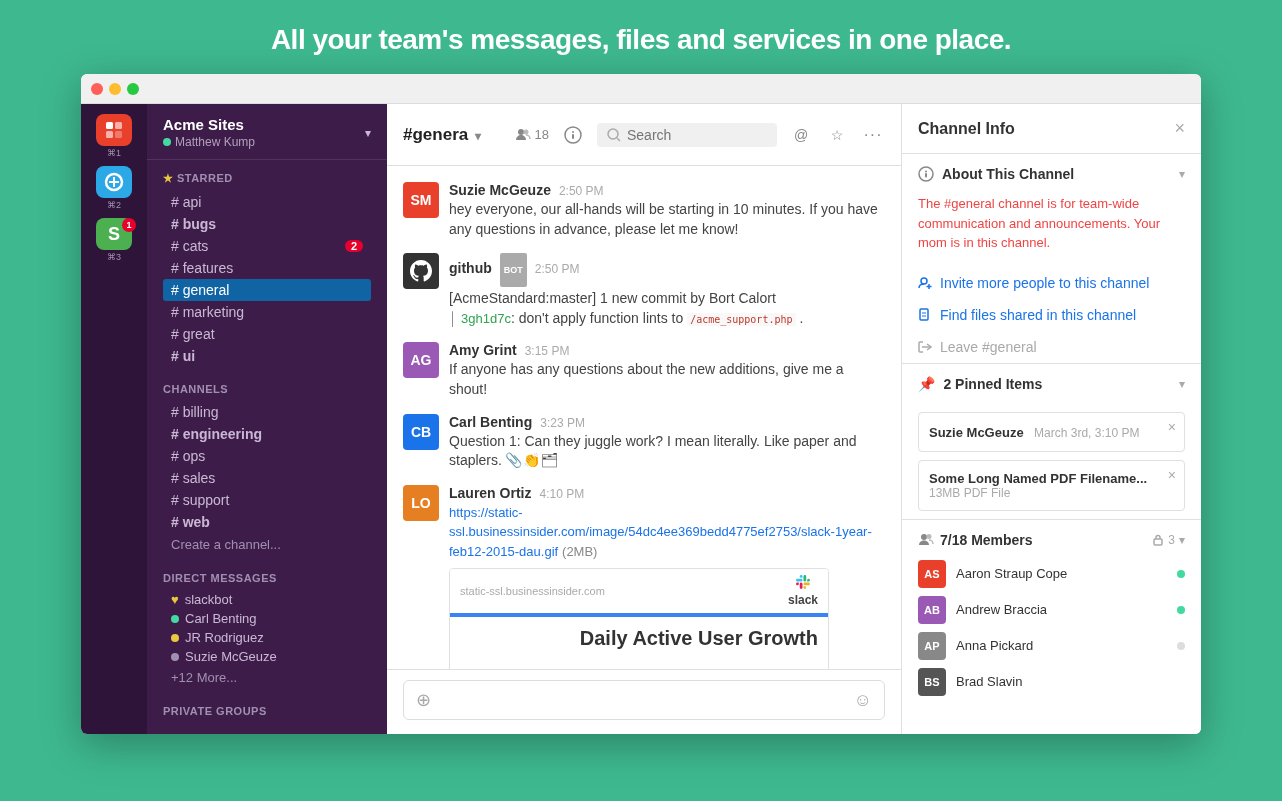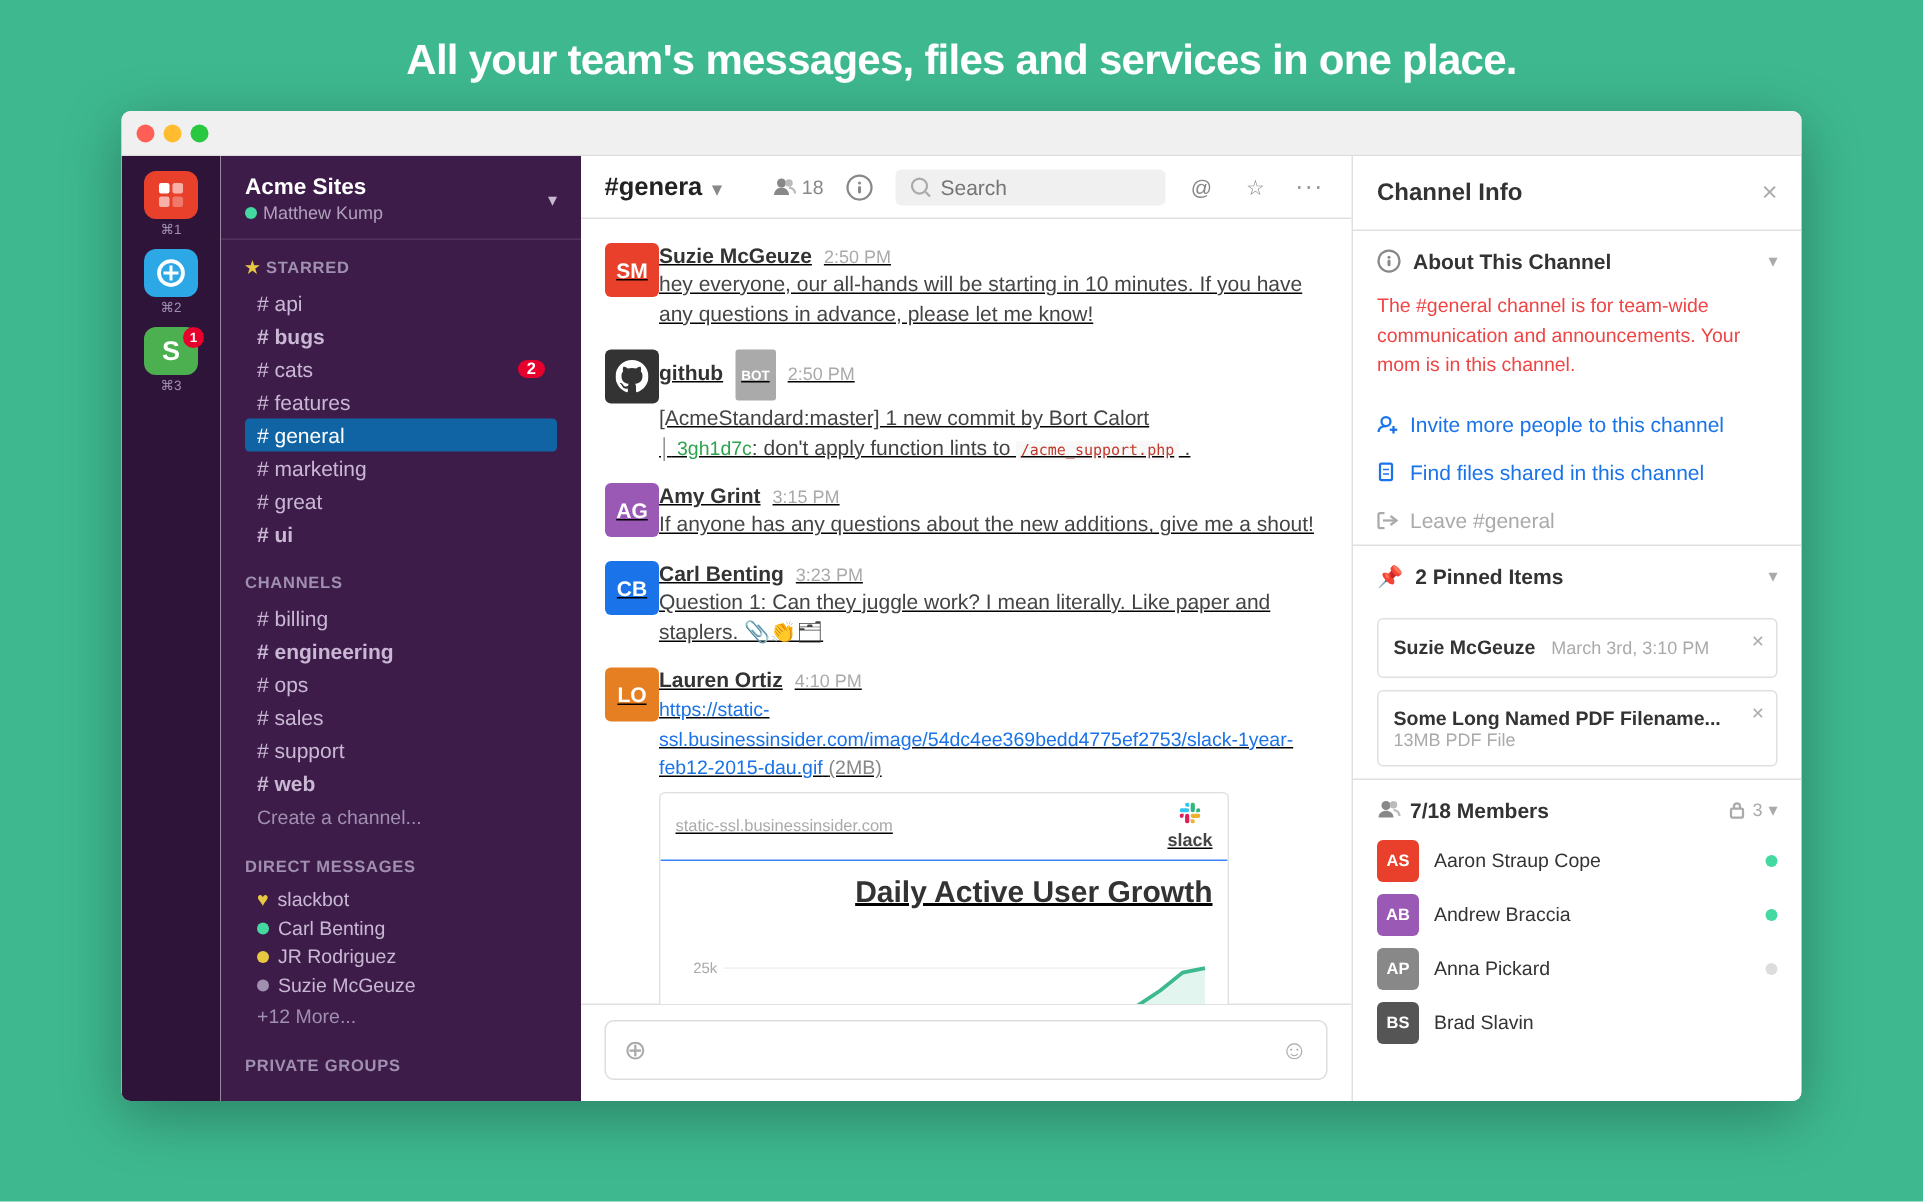--- a/index.html
+++ b/index.html
@@ -198,21 +198,21 @@
       flex: 1;
       display: flex;
       flex-direction: column;
       background: #fff;
       overflow: hidden;
     }
     .chat-header {
       display: flex;
       align-items: center;
       padding: 0 16px;
-      height: 42px;
+      height: 62px;
       border-bottom: 1px solid #e0e0e0;
       gap: 12px;
       flex-shrink: 0;
     }
     .channel-name-header {
       font-size: 17px;
       font-weight: 700;
       color: #222;
     }
     .channel-caret { color: #888; font-size: 12px; margin-left: 2px; }
@@ -249,22 +249,22 @@
       width: 130px;
     }
     
     .messages-area {
       flex: 1;
       overflow-y: auto;
       padding: 16px 16px 0;
     }
     .message {
       display: flex;
+      gap: 10px;
       margin-bottom: 14px;
-      text-decoration: underline;
     }
     .avatar {
       width: 36px;
       height: 36px;
       border-radius: 4px;
       flex-shrink: 0;
       object-fit: cover;
       display: flex;
       align-items: center;
       justify-content: center;
@@ -301,21 +301,21 @@
       border-radius: 4px;
       overflow: hidden;
       width: 380px;
     }
     .gif-header {
       background: #fff;
       padding: 6px 10px;
       display: flex;
       align-items: center;
       justify-content: space-between;
-      border-bottom: 1px solid #3b82f6;
+      border-bottom: 4px solid #3b82f6;
     }
     .gif-chart-area {
       background: #fff;
       padding: 10px;
       height: 270px;
       position: relative;
     }
     .chart-title {
       text-align: right;
       font-size: 20px;

